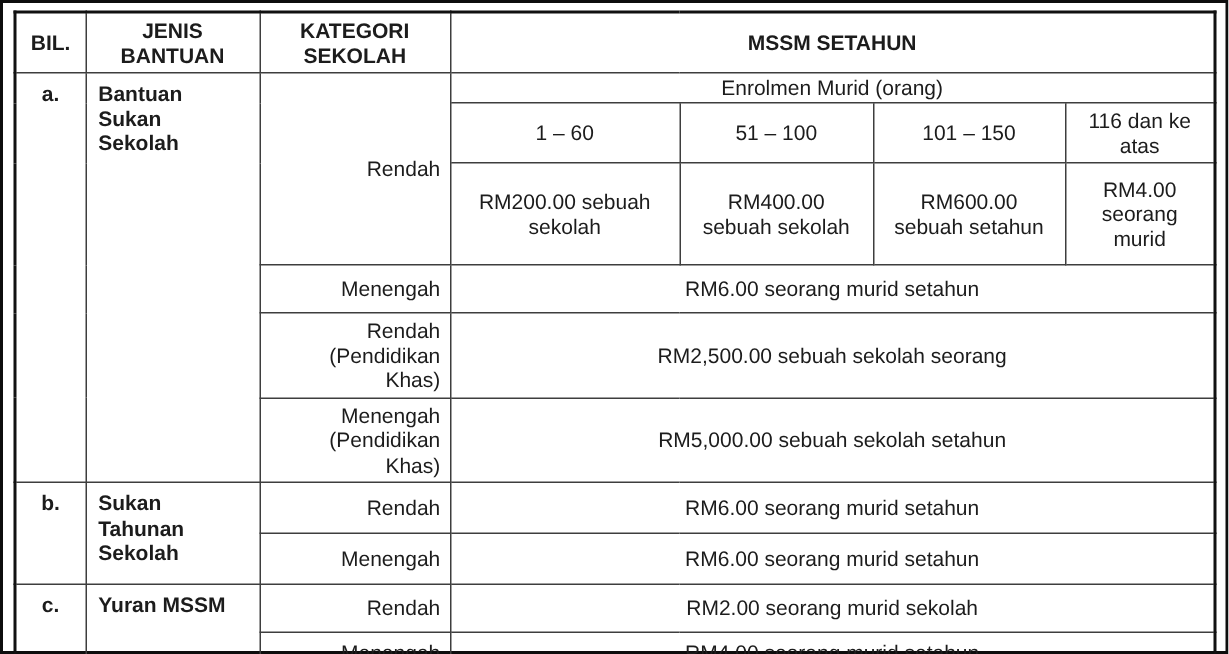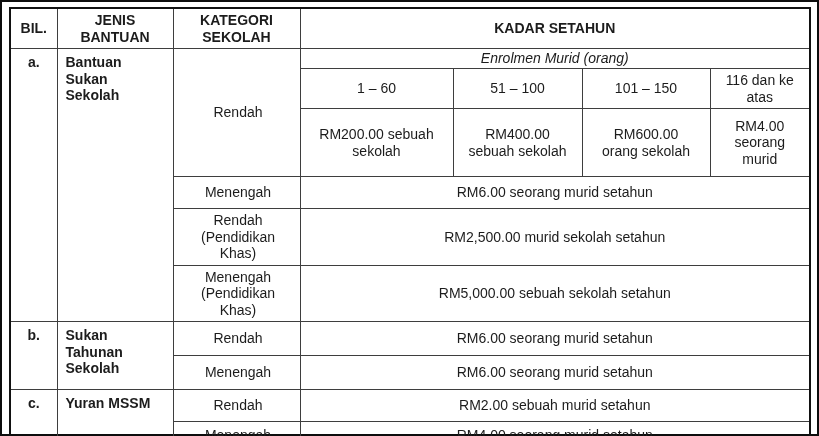--- a/index.html
+++ b/index.html
@@ -29,23 +29,23 @@
     border: 1.5px solid #3e3e3e;
     white-space: pre-line;
     padding: 3px 6px;
     font-weight: normal;
     vertical-align: middle;
     overflow: hidden;
   }
   th { font-weight: bold; text-align: center; vertical-align: middle; }
   .bil { text-align: center; font-weight: bold; vertical-align: top; padding-top: 5px; }
   .jenis { text-align: left; font-weight: bold; vertical-align: top; padding-top: 5px; padding-left: 8px; }
-  .kategori { text-align: center; padding-left: 9px; vertical-align: middle; }
+  .kategori { text-align: right; padding-left: 9px; vertical-align: middle; }
   .center { text-align: center; vertical-align: middle; }
-  .enrol-head { text-align: center; vertical-align: middle; padding: 1px 4px; font-style: italic; }
+  .enrol-head { text-align: center; vertical-align: middle; padding: 1px 4px; }
 </style>
 </head>
 <body>
 
 <div class="page">
   <table class="rates">
     <colgroup>
       <col style="width:47px">
       <col style="width:116px">
       <col style="width:127px">
@@ -55,21 +55,21 @@
       <col style="width:100px">
     </colgroup>
 
     <tbody>
         <tr style="height:34px">
       <th>BIL.</th>
       <th>JENIS
 BANTUAN</th>
       <th>KATEGORI
 SEKOLAH</th>
-      <th colspan="4">KADAR SETAHUN</th>
+      <th colspan="4">MSSM SETAHUN</th>
     </tr>
 
     <tr style="height:20px">
       <td rowspan="6" class="bil">a.</td>
       <td rowspan="6" class="jenis">Bantuan
 Sukan
 Sekolah</td>
       <td rowspan="3" class="kategori">Rendah</td>
       <td colspan="4" class="enrol-head">Enrolmen Murid (orang)</td>
     </tr>
@@ -79,34 +79,34 @@
       <td class="center">101 – 150</td>
       <td class="center">116 dan ke
 atas</td>
     </tr>
     <tr style="height:68px">
       <td class="center">RM200.00 sebuah
 sekolah</td>
       <td class="center">RM400.00
 sebuah sekolah</td>
       <td class="center">RM600.00
-orang sekolah</td>
+sebuah setahun</td>
       <td class="center">RM4.00
 seorang
 murid</td>
     </tr>
     <tr style="height:32px">
       <td class="kategori">Menengah</td>
       <td colspan="4" class="center">RM6.00 seorang murid setahun</td>
     </tr>
     <tr style="height:52px">
       <td class="kategori">Rendah
 (Pendidikan
 Khas)</td>
-      <td colspan="4" class="center">RM2,500.00 murid sekolah setahun</td>
+      <td colspan="4" class="center">RM2,500.00 sebuah sekolah seorang</td>
     </tr>
     <tr style="height:50px">
       <td class="kategori">Menengah
 (Pendidikan
 Khas)</td>
       <td colspan="4" class="center">RM5,000.00 sebuah sekolah setahun</td>
     </tr>
 
     <tr style="height:34px">
       <td rowspan="2" class="bil">b.</td>
@@ -118,21 +118,21 @@
     </tr>
     <tr style="height:34px">
       <td class="kategori">Menengah</td>
       <td colspan="4" class="center">RM6.00 seorang murid setahun</td>
     </tr>
 
     <tr style="height:32px">
       <td rowspan="2" class="bil">c.</td>
       <td rowspan="2" class="jenis">Yuran MSSM</td>
       <td class="kategori">Rendah</td>
-      <td colspan="4" class="center">RM2.00 sebuah murid setahun</td>
+      <td colspan="4" class="center">RM2.00 seorang murid sekolah</td>
     </tr>
     <tr style="height:28px">
       <td class="kategori">Menengah</td>
       <td colspan="4" class="center">RM4.00 seorang murid setahun</td>
     </tr>
   </tbody>
     </table>
 </div>
 
 </body></html>

